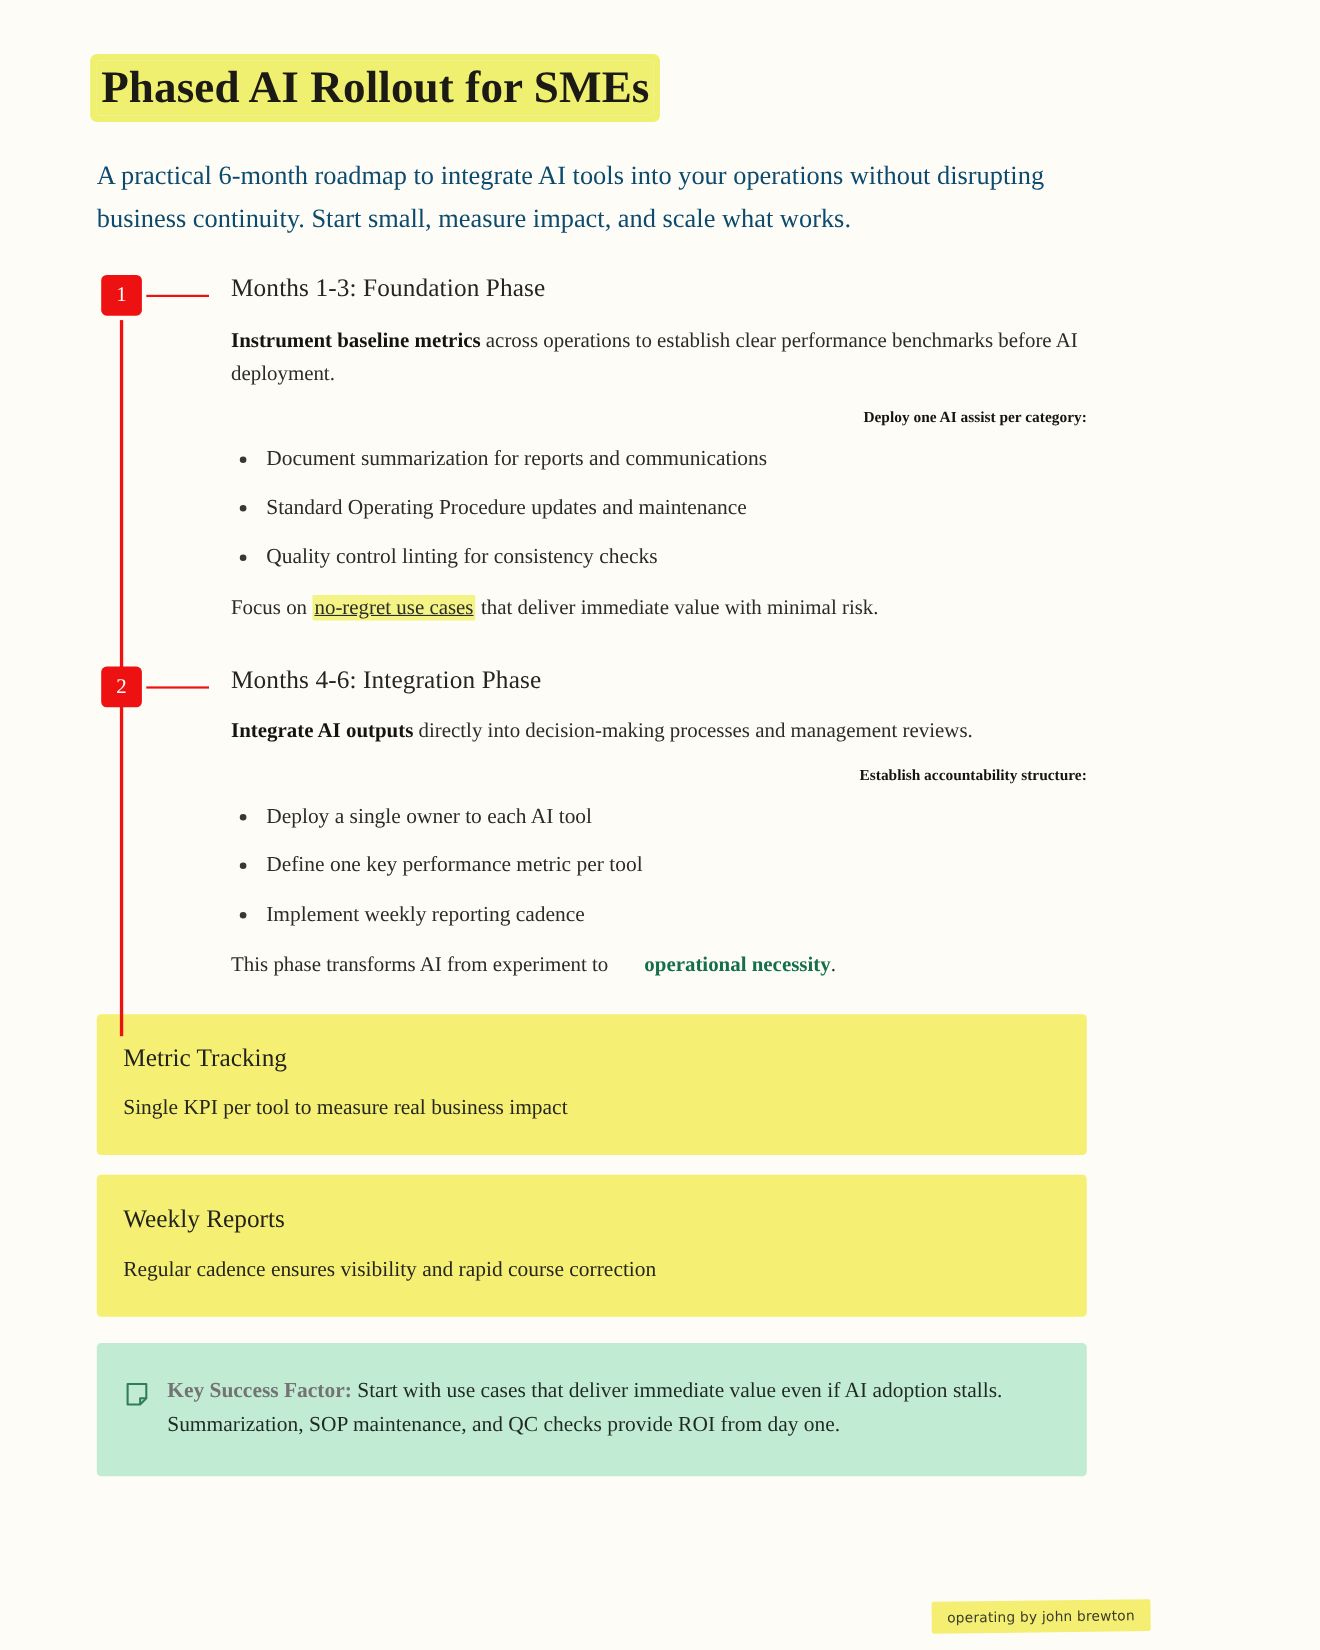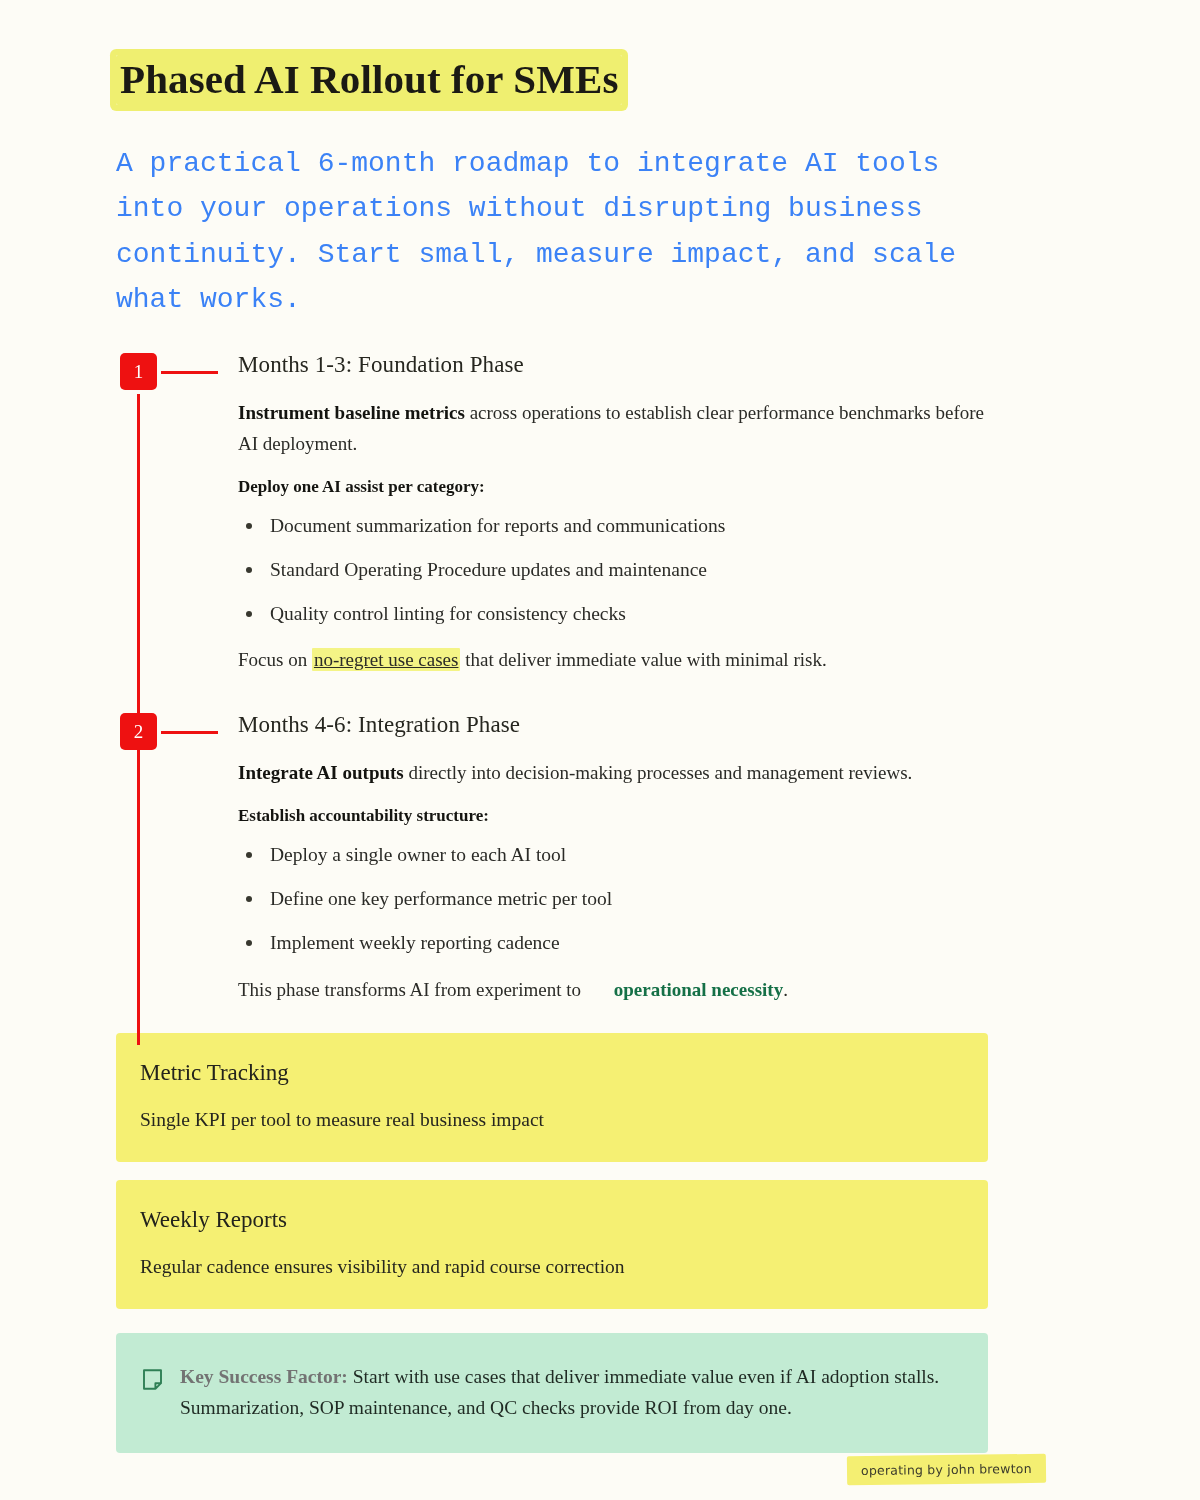--- a/index.html
+++ b/index.html
@@ -14,21 +14,21 @@
     color: #1d1d1b;
     overflow: hidden;
     position: relative;
   }
 
   .page {
     position: relative;
     width: 1080px;
     height: 1500px;
     box-sizing: border-box;
-    padding: 52px 92px 0 116px;
+    padding: 52px 92px 0 88px;
   }
 
   
   .title-wrap {
     margin: 0 0 34px 0;
   }
   .doc-title {
     display: inline;
     font-size: 41px;
     font-weight: 700;
@@ -37,25 +37,24 @@
     color: #1b1a14;
     background: #efef70;
     box-shadow: 0 0 0 6px #efef70;
     border-radius: 2px;
     padding: 1px 4px 3px 4px;
   }
 
   
   .intro {
     margin: 0 0 28px 0;
-    font-size: 28px;
+    font-size: 24px;
     line-height: 1.62;
-    color: #3b82f6;
+    color: #0c4a6e;
     max-width: 955px;
-    font-family: Liberation Mono, monospace;
   }
 
   
   .timeline {
     position: relative;
     margin: 0;
     padding: 0;
   }
   .tl-rail {
     position: absolute;
@@ -106,24 +105,25 @@
   .phase-p {
     font-size: 19px;
     line-height: 1.62;
     color: #2b2b27;
     margin: 0 0 17px 0;
     max-width: 870px;
   }
   .phase-p b { font-weight: 700; color: #141410; }
 
   .lead-in {
-    font-size: 17px;
+    font-size: 14px;
     font-weight: 700;
     color: #141410;
     margin: 0 0 14px 0;
+    text-align: right;
   }
 
   ul.phase-list {
     list-style: none;
     margin: 0 0 16px 0;
     padding: 0;
   }
   ul.phase-list li {
     position: relative;
     padding-left: 32px;

